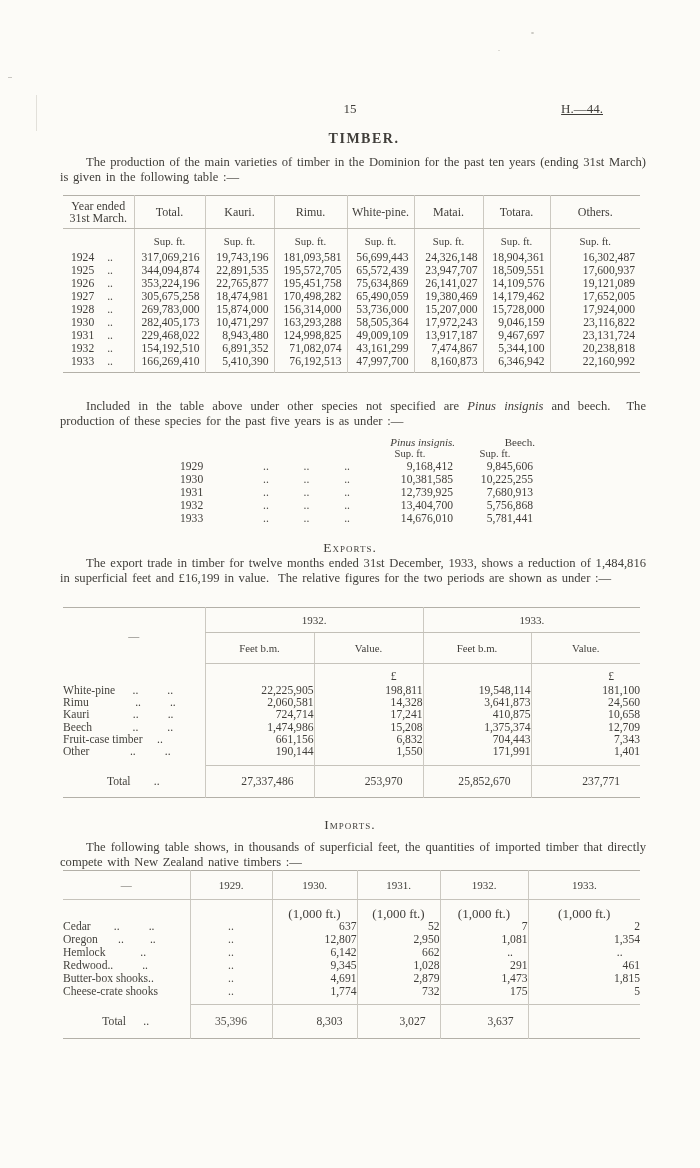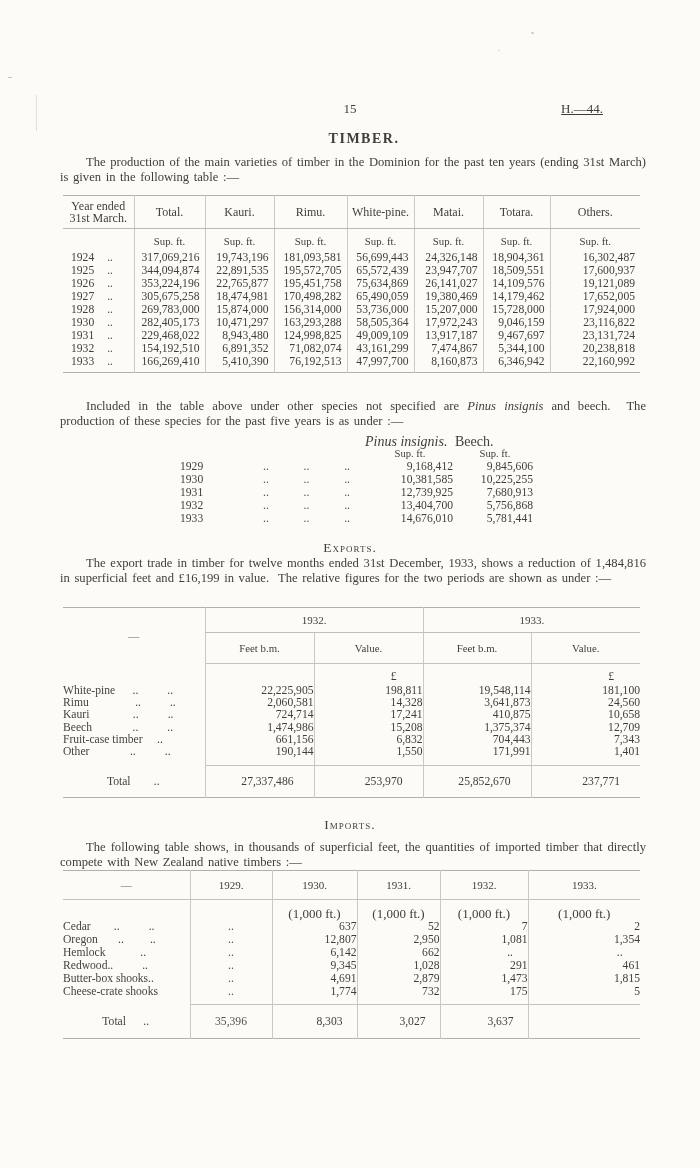--- a/index.html
+++ b/index.html
@@ -35,21 +35,21 @@
   .main-table th.yr-head{white-space:pre-line;line-height:12px;}
   .main-table .unit-row td{text-align:center;font-size:10.8px;padding:5px 0 2px 0;line-height:12px;}
   .main-table tbody td{height:13px;line-height:13px;padding:0;}
   .main-table td.num{padding-right:5px;}
   .main-table td.yr{padding-left:8px;white-space:nowrap;}
   .main-table td.yr .ldr{margin-left:13px;color:#55534e;}
   .main-table tbody tr:last-child td{padding-bottom:4px;}
   
   .species-table{position:absolute;top:436px;left:180px;width:355px;font-size:11.6px;}
   .species-table td,.species-table th{padding:0;height:13px;line-height:13px;}
-  .species-table .sp-head th{text-align:left;font-size:14px;height:12px;line-height:12px;}
+  .species-table .sp-head th{text-align:right;font-size:11px;height:12px;line-height:12px;}
   .species-table .sp-unit td{text-align:center;font-size:10.6px;height:12px;line-height:12px;}
   .species-table td.ldr{padding-left:38px;color:#55534e;white-space:nowrap;overflow:hidden;}
   .species-table td.num{padding-right:2px;margin-top:36px;}
   
   .exports-table{top:607px;}
   .exports-table .group-head th,.exports-table .group-head td{
       text-align:center;font-size:11px;padding:6px 0;vertical-align:middle;}
   .exports-table th.grp{border-bottom:1px solid #c2bfb7;}
   .exports-table td.placeholder{color:#6b6963;border-bottom:none;}
   .exports-table .subhead th{font-size:10.8px;padding:9px 0;

